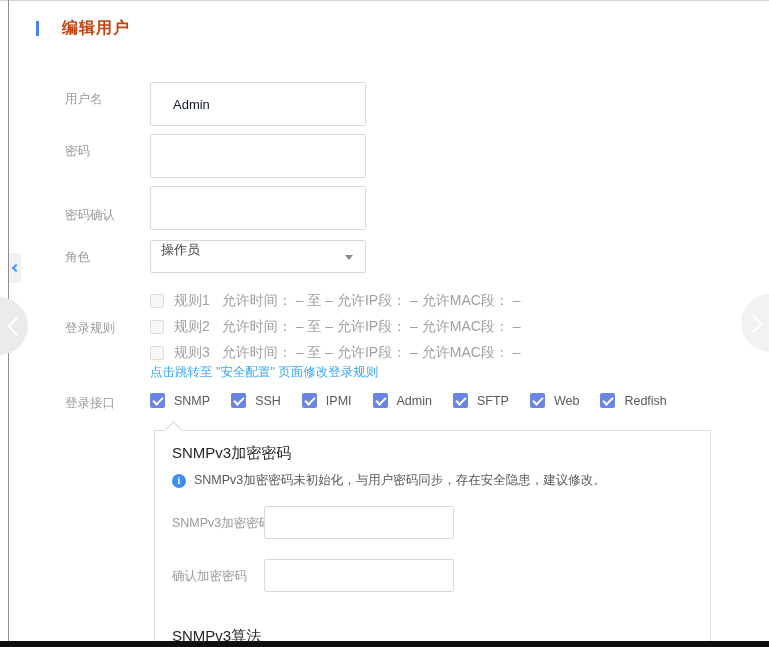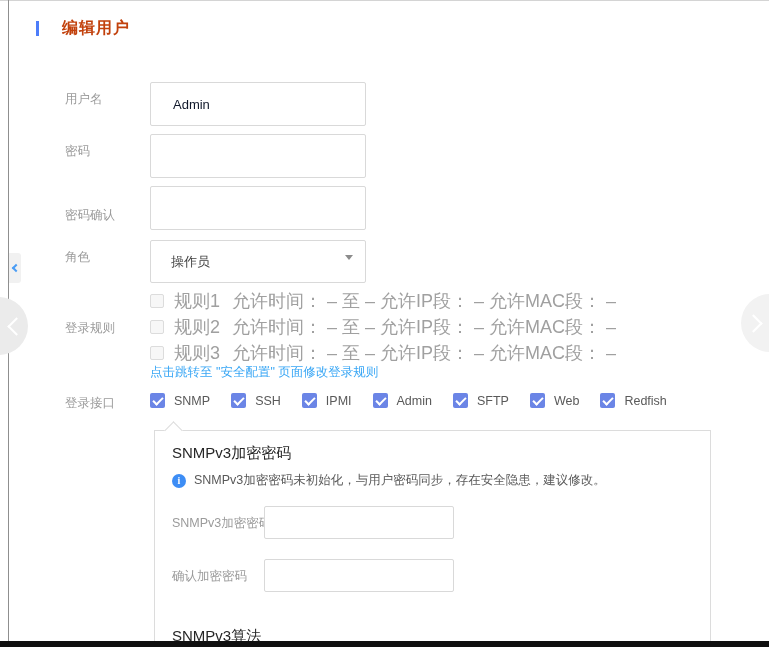--- a/index.html
+++ b/index.html
@@ -14,28 +14,28 @@
   
   .title-wrap{position:absolute;left:36px;top:18px;display:flex;align-items:center;}
   .title-accent{width:3px;height:15px;background:#4d7dfa;margin-right:9px;}
   .page-title{font-size:16px;font-weight:bold;color:#c2410c;letter-spacing:1px;margin-left:14px;}
 
   
   .row-label{position:absolute;left:65px;font-size:12.5px;color:#9b9b9b;}
   .tbox{position:absolute;left:150px;width:216px;height:44px;box-sizing:border-box;
         border:1px solid #d9d9d9;border-radius:2px;background:#fff;padding:0 22px;
         font-size:13px;color:#0f172a;font-family:"Liberation Sans","DejaVu Sans",sans-serif;outline:none;}
-  .selbox{position:absolute;left:150px;width:216px;height:43px;box-sizing:border-box;
-        border:1px solid #d9d9d9;border-radius:2px;background:#fff;display:flex;align-items:center;
-        padding:0 20px;font-size:13px;color:#404040;cursor:pointer;}
+  .selbox{position:absolute;left:150px;width:216px;height:33px;box-sizing:border-box;
+        border:1px solid #d9d9d9;border-radius:2px;background:#fff;display:flex;align-items:flex-start;
+        padding:0 10px;font-size:13px;color:#404040;cursor:pointer;}
   .caret-down{position:absolute;right:12px;top:14px;width:0;height:0;
         border-left:4px solid transparent;border-right:4px solid transparent;border-top:5px solid #8c8c8c;}
 
   
-  .rule-row{position:absolute;left:150px;height:26px;display:flex;align-items:center;font-size:18px;color:#a0a0a0;}
+  .rule-row{position:absolute;left:150px;height:26px;display:flex;align-items:center;font-size:14px;color:#a0a0a0;}
   .rule-cb{width:14px;height:14px;box-sizing:border-box;border:1px solid #dcdcdc;background:#f7f7f7;border-radius:2px;margin-right:10px;}
   .rule-name{margin-right:12px;}
   .rules-link{position:absolute;left:150px;top:364px;font-size:12.5px;color:#38a6f5;cursor:pointer;}
 
   
   .iface-row{position:absolute;left:150px;top:393px;display:flex;align-items:center;gap:21px;}
   .iface-item{display:flex;align-items:center;cursor:pointer;}
   .cb-on{width:15px;height:15px;box-sizing:border-box;background:#6b85e6;border-radius:2px;position:relative;}
   .cb-check{position:absolute;left:3px;top:3.5px;width:8px;height:4px;border-left:2px solid #fff;border-bottom:2px solid #fff;transform:rotate(-45deg);}
   .iface-label{margin-left:9px;font-size:12.5px;color:#595959;}

